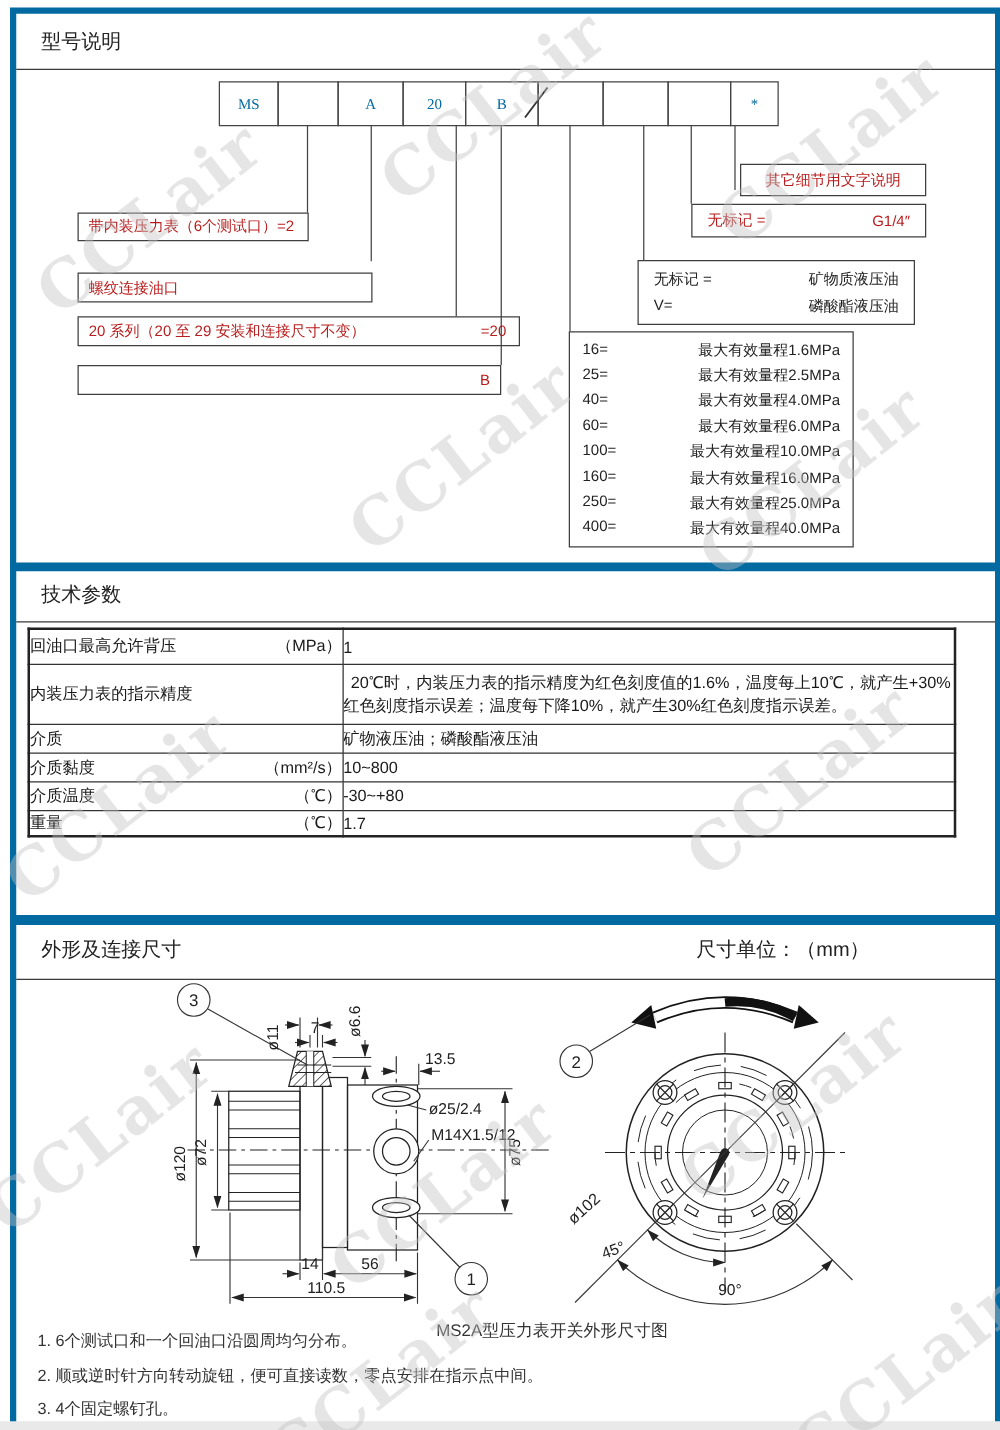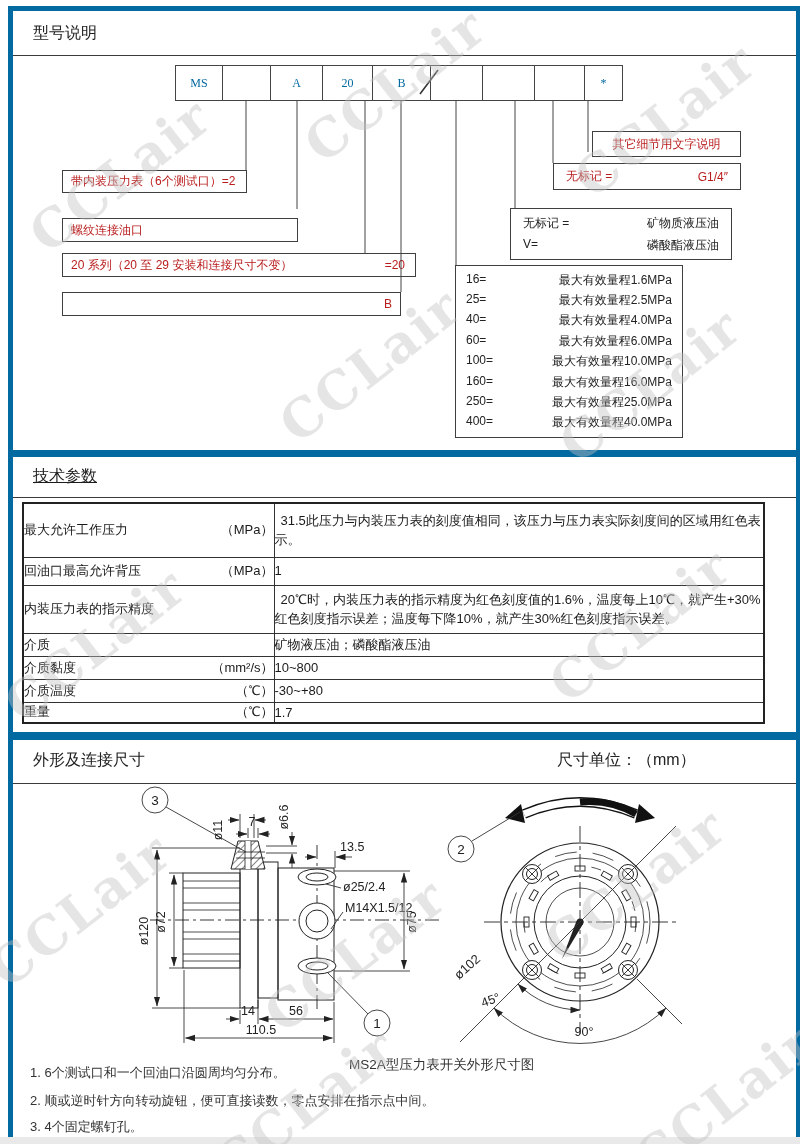--- a/index.html
+++ b/index.html
@@ -131,41 +131,32 @@
     <div class="rrow">
         <span>250=</span>
         <span>最大有效量程25.0MPa</span>
       </div>
     <div class="rrow">
         <span>400=</span>
         <span>最大有效量程40.0MPa</span>
       </div>
   </div>
 
-  <div class="sec" style="left:8px;top:450px;width:783px;height:280px;text-decoration:underline;">
+  <div class="sec" style="left:8px;top:450px;width:783px;height:280px;">
     <div class="sec-hdr" style="height:42px;">
       <span>技术参数</span>
     </div>
   </div>
 
   <table class="tech">
     <colgroup>
         <col style="width:251px">
         <col style="width:490px">
       </colgroup>
     <tbody>
-        <tr style="height:54px">
-      <td class="p">
-            <div class="prow">
-              <span>最大允许工作压力</span>
-              <span>（MPa）</span>
-            </div>
-          </td>
-      <td class="v" style="text-indent:6px">31.5此压力与内装压力表的刻度值相同，该压力与压力表实际刻度间的区域用红色表示。</td>
-    </tr>
     <tr style="height:28px">
       <td class="p">
             <div class="prow">
               <span>回油口最高允许背压</span>
               <span>（MPa）</span>
             </div>
           </td>
       <td class="v">1</td>
     </tr>
     <tr style="height:48px">

